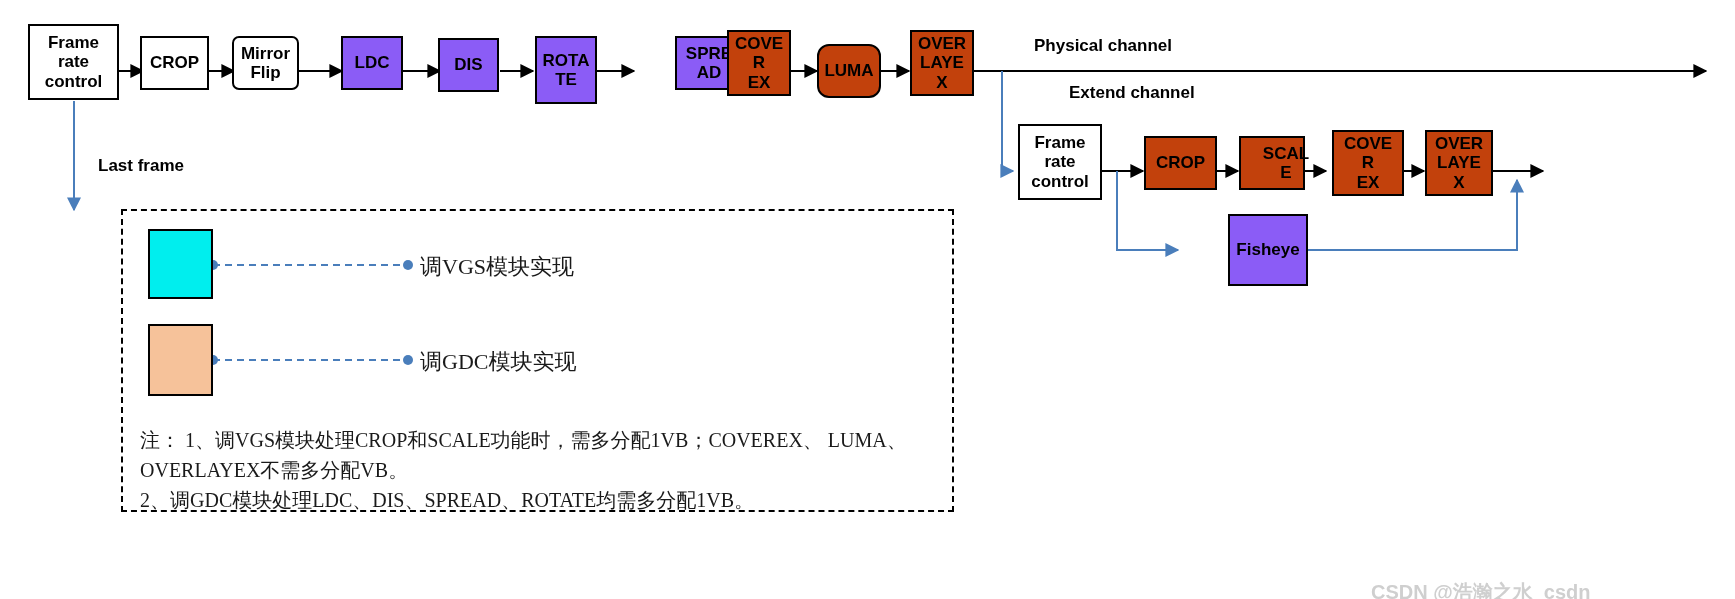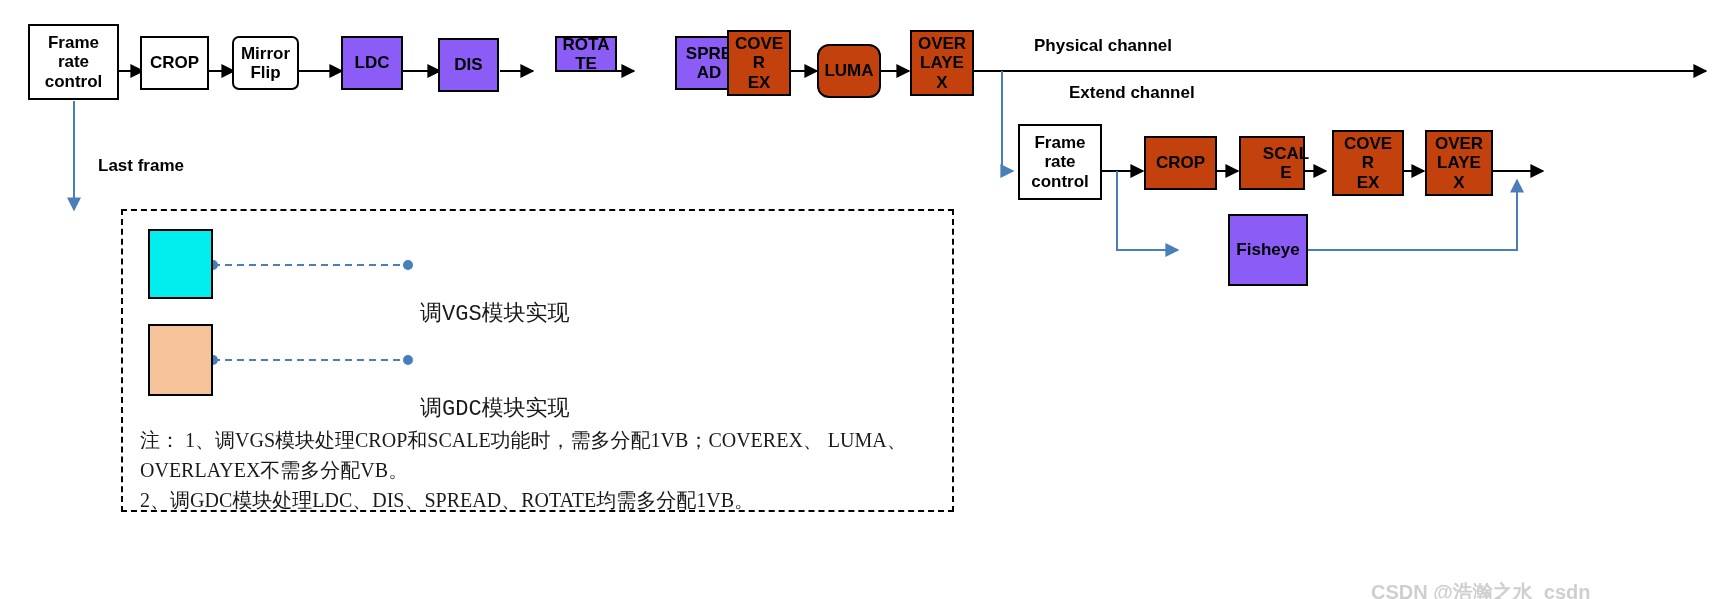--- a/index.html
+++ b/index.html
@@ -58,25 +58,24 @@
   .swatch {
     position: absolute;
     box-sizing: border-box;
     border: 2px solid #000000;
   }
   .swatch.cyan { background: #00EEEE; }
   .swatch.peach { background: #F6C29A; }
 
   .legend-text {
     position: absolute;
-    font-family: Liberation Mono, monospace;
+    font-family: Liberation Serif, serif;
     font-size: 22px;
     color: #1a1a1a;
     white-space: nowrap;
-    margin-top: 46px;
   }
   .note-text {
     position: absolute;
     font-family: "Liberation Serif", serif;
     font-size: 20px;
     line-height: 1.5;
     color: #1a1a1a;
     white-space: pre-line;
   }
   .watermark {
@@ -143,21 +142,21 @@
 </svg>
 
 <div class="node white" style="left:28px;top:24px;width:91px;height:76px;">Frame
 rate
 control</div>
 <div class="node white" style="left:140px;top:36px;width:69px;height:54px;">CROP</div>
 <div class="node white" style="left:232px;top:36px;width:67px;height:54px;border-radius:7px;">Mirror
 Flip</div>
 <div class="node peach" style="left:341px;top:36px;width:62px;height:54px;">LDC</div>
 <div class="node peach" style="left:438px;top:38px;width:61px;height:54px;">DIS</div>
-<div class="node peach" style="left:555px;top:36px;width:62px;height:36px;">ROTA
+<div class="node peach" style="left:535px;top:36px;width:62px;height:68px;">ROTA
 TE</div>
 <div class="node peach" style="left:636px;top:36px;width:68px;height:54px;margin-left:39px;">SPRE
 AD</div>
 <div class="node cyan" style="left:727px;top:30px;width:64px;height:66px;">COVE
 R
 EX</div>
 <div class="node cyan" style="left:817px;top:44px;width:64px;height:54px;border-radius:12px;">LUMA</div>
 <div class="node cyan" style="left:910px;top:30px;width:64px;height:66px;">OVER
 LAYE
 X</div>

